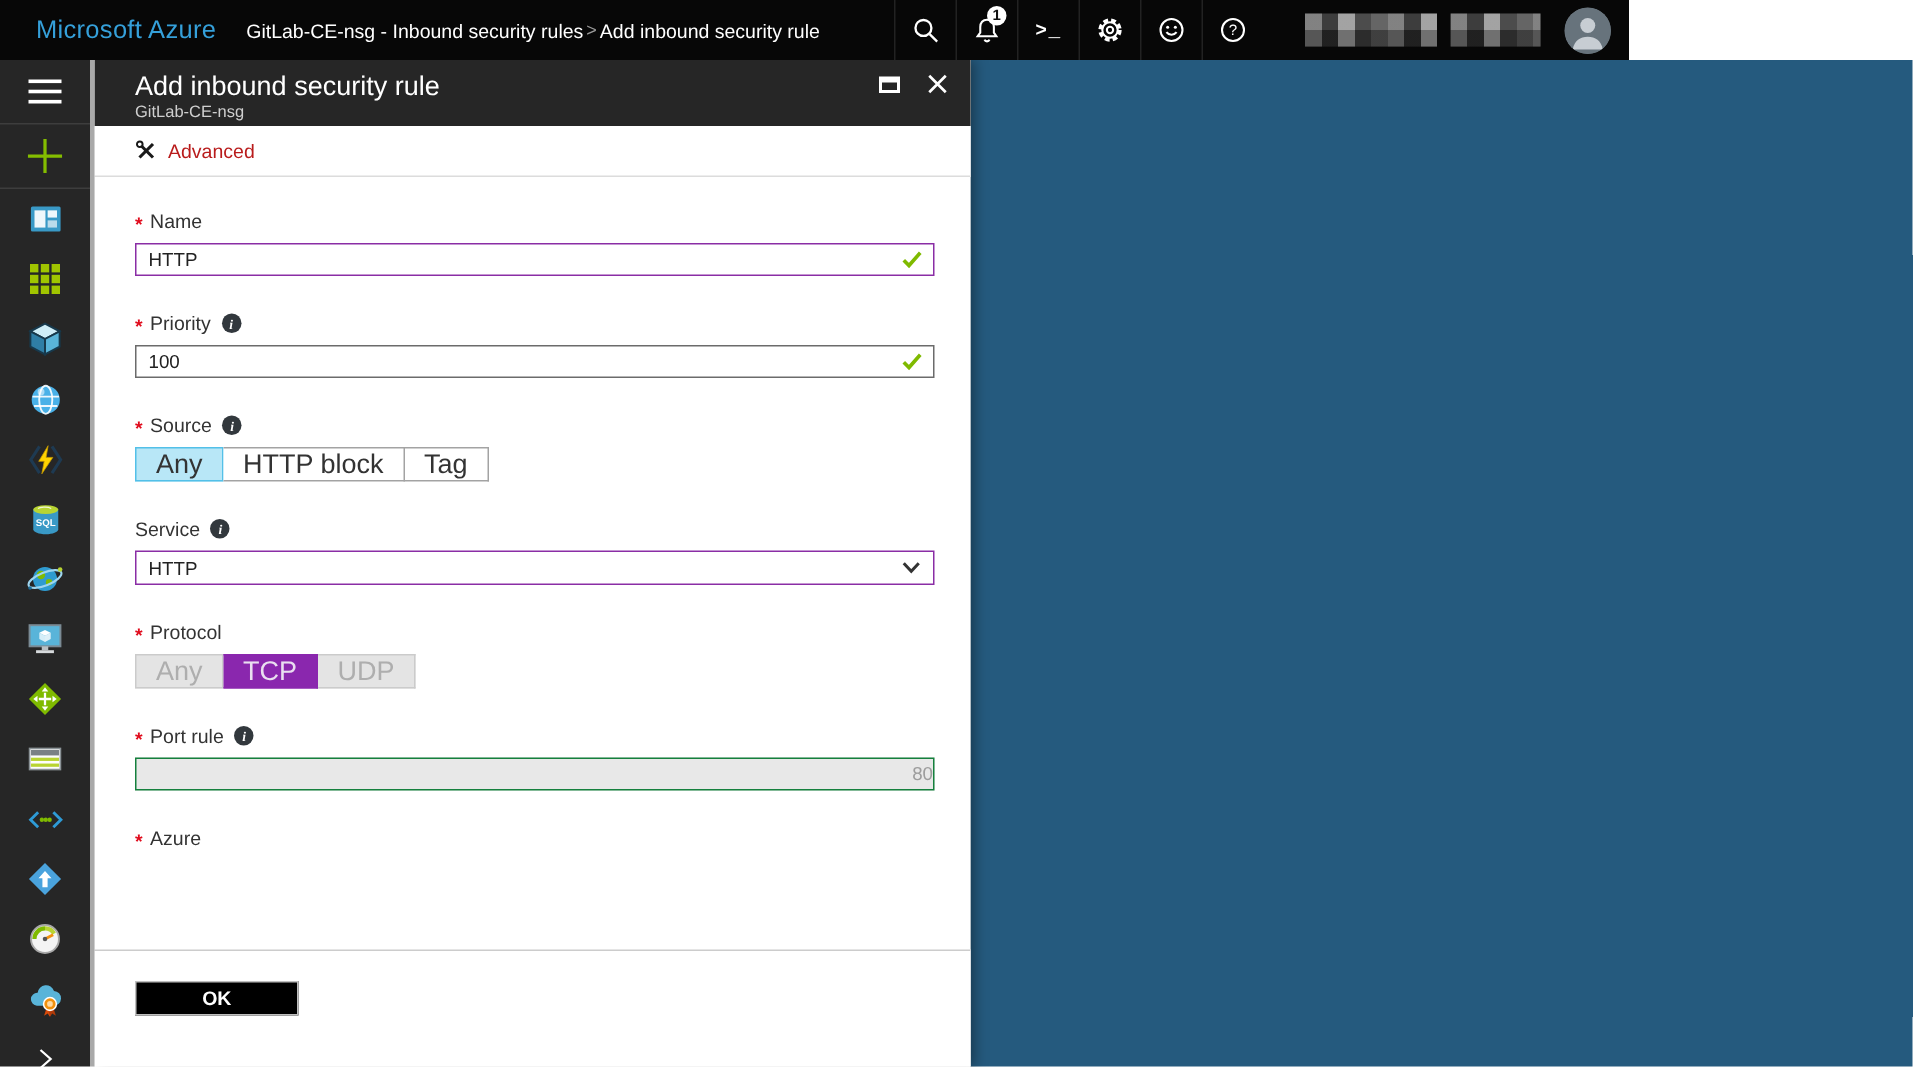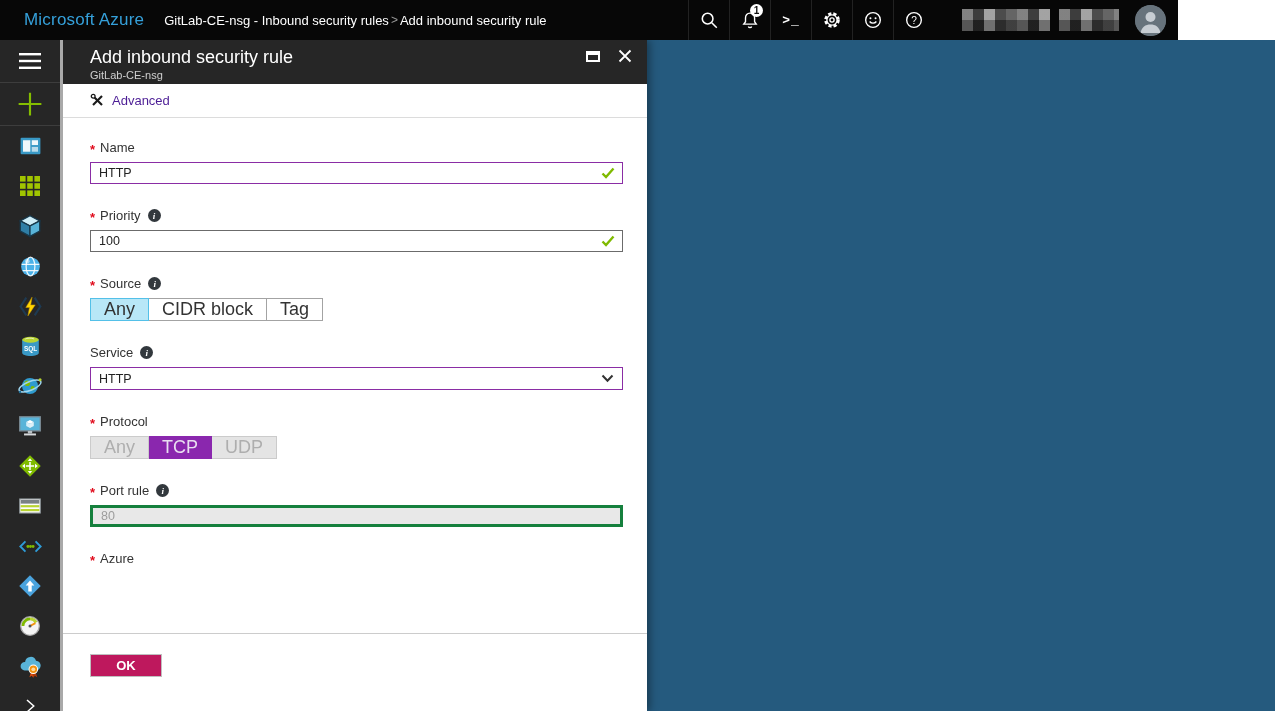--- a/index.html
+++ b/index.html
@@ -1,20 +1,20 @@
 <!DOCTYPE html>
 <html><head>
 <meta charset="utf-8">
 <style>
   * { margin:0; padding:0; box-sizing:border-box; }
   html,body { width:1275px; height:711px; overflow:hidden;
     font-family:"Liberation Sans", sans-serif; background:#fff; }
 
   
-  .topbar { position:absolute; left:0; top:0; width:1178px; height:40px;
+  .topbar { position:absolute; left:0; top:0; width:1086px; height:40px;
     background:#070707; display:flex; align-items:center; z-index:10; }
   .brand { margin-left:24px; font-size:17px; font-weight:400; color:#35a0da;
     letter-spacing:.2px; white-space:nowrap; }
   .breadcrumb { margin-left:20px; font-size:13px; color:#fff; display:flex;
     align-items:center; gap:2px; white-space:nowrap; }
   .crumb-sep { color:#9a9a9a; font-size:12px; }
   .topbar-right { margin-left:auto; display:flex; align-items:center; height:40px; }
   .tb-cell { width:41px; height:40px; display:flex; align-items:center;
     justify-content:center; border-left:1px solid #222; position:relative; cursor:pointer; }
   .badge { position:absolute; top:4px; right:7px; width:13px; height:13px;
@@ -51,57 +51,57 @@
     padding:6px 14px 0 27px; position:relative; }
   .blade-title { font-size:18px; font-weight:400; line-height:22px; }
   .blade-subtitle { font-size:11px; color:#cfcfcf; margin-top:1px; }
   .blade-header-icons { position:absolute; right:14px; top:9px; display:flex; gap:16px; }
   .hd-ic { width:16px; height:14px; display:flex; align-items:center;
     justify-content:center; cursor:pointer; }
   .maximize-box { width:14px; height:11px; border:2px solid #fff; border-top:4px solid #fff; }
   .blade-toolbar { height:34px; border-bottom:1px solid #dcdcdc; display:flex;
     align-items:center; padding-left:27px; background:#fff; }
   .adv-btn { display:flex; gap:7px; font-size:13px;
-    color:#4c1d95; cursor:pointer; }
+    color:#b91c1c; cursor:pointer; }
 
   .blade-content { position:absolute; top:78px; left:0; right:0; bottom:78px;
     overflow:hidden; padding:22px 25px 0 27px; }
   .fgroup { margin-bottom:24px; }
   .flabel { display:flex; align-items:center; gap:5px; font-size:13px;
     color:#333; margin-bottom:7px; }
   .req { color:#e00b1c; font-weight:bold; transform:translateY(2px); }
   .info-dot { width:13px; height:13px; border-radius:50%; background:#32383d;
     color:#fff; font-size:9px; font-style:italic; font-weight:bold;
     font-family:"Liberation Serif", serif; display:inline-flex; align-items:center;
     justify-content:center; margin-left:2px; cursor:default; }
 
   .tinput { position:relative; width:533px; height:22px; border:1px solid #6b6b6b;
     background:#fff; display:flex; align-items:center; padding-left:8px;
     font-size:12.5px; color:#222; }
   .tinput.focused { border:1px solid #8a2da5; }
-  .tinput.disabled { background:#e8e8e8; border:3px solid #15803d; color:#9d9d9d; }
+  .tinput.disabled { background:#e8e8e8; border:1px solid #15803d; color:#9d9d9d;justify-content:flex-end; }
   .check-ic { position:absolute; right:7px; top:4px; }
 
   .toggle-row { display:flex; }
   .tg-btn { min-width:54px; height:23px; padding:0 13px; background:#fff;
     border:1px solid #a3a3a3; border-left-width:0; display:flex; align-items:center;
     justify-content:center; font-size:18px; color:#333; cursor:pointer; }
   .tg-btn:first-child { border-left-width:1px; }
   .tg-btn.sel-blue { background:#b8e7f7; border:1px solid #53c0e8; }
   .tg-btn.dis { background:#e4e4e4; border-color:#cbcbcb; color:#aeaeae; cursor:default; }
   .tg-btn.sel-purple { background:#8a27ae; border-color:#8a27ae; color:#e9def0; cursor:default; }
 
   .dselect { position:relative; width:533px; height:23px; border:1px solid #8a2da5;
     background:#fff; display:flex; align-items:center; padding-left:8px;
     font-size:12.5px; color:#222; cursor:pointer; }
   .dd-chev { position:absolute; right:8px; top:6px; }
 
   .blade-footer { position:absolute; left:0; right:0; bottom:0; height:78px;
     border-top:1px solid #ccc; background:#fff; }
-  .ok-btn { margin:20px 0 0 27px; width:72px; height:23px; background:#be185d;
+  .ok-btn { margin:20px 0 0 27px; width:109px; height:23px; background:#000000;
     border:1px solid #bfbfbf; color:#fff; font-size:13px; font-weight:bold;
     display:flex; align-items:center; justify-content:center; cursor:pointer; }
 </style>
 </head>
 <body>
 
 <div class="topbar">
   <div class="brand">Microsoft Azure</div>
   <div class="breadcrumb">
     <span>GitLab-CE-nsg - Inbound security rules</span>
@@ -364,21 +364,21 @@
     </div>
 
     <div class="fgroup">
       <div class="flabel">
         <span class="req">*</span>
         <span>Source</span>
         <span class="info-dot">i</span>
       </div>
       <div class="toggle-row">
         <div class="tg-btn sel-blue">Any</div>
-        <div class="tg-btn">CIDR block</div>
+        <div class="tg-btn">HTTP block</div>
         <div class="tg-btn">Tag</div>
       </div>
     </div>
 
     <div class="fgroup">
       <div class="flabel">
         <span>Service</span>
         <span class="info-dot">i</span>
       </div>
       <div class="dselect">

